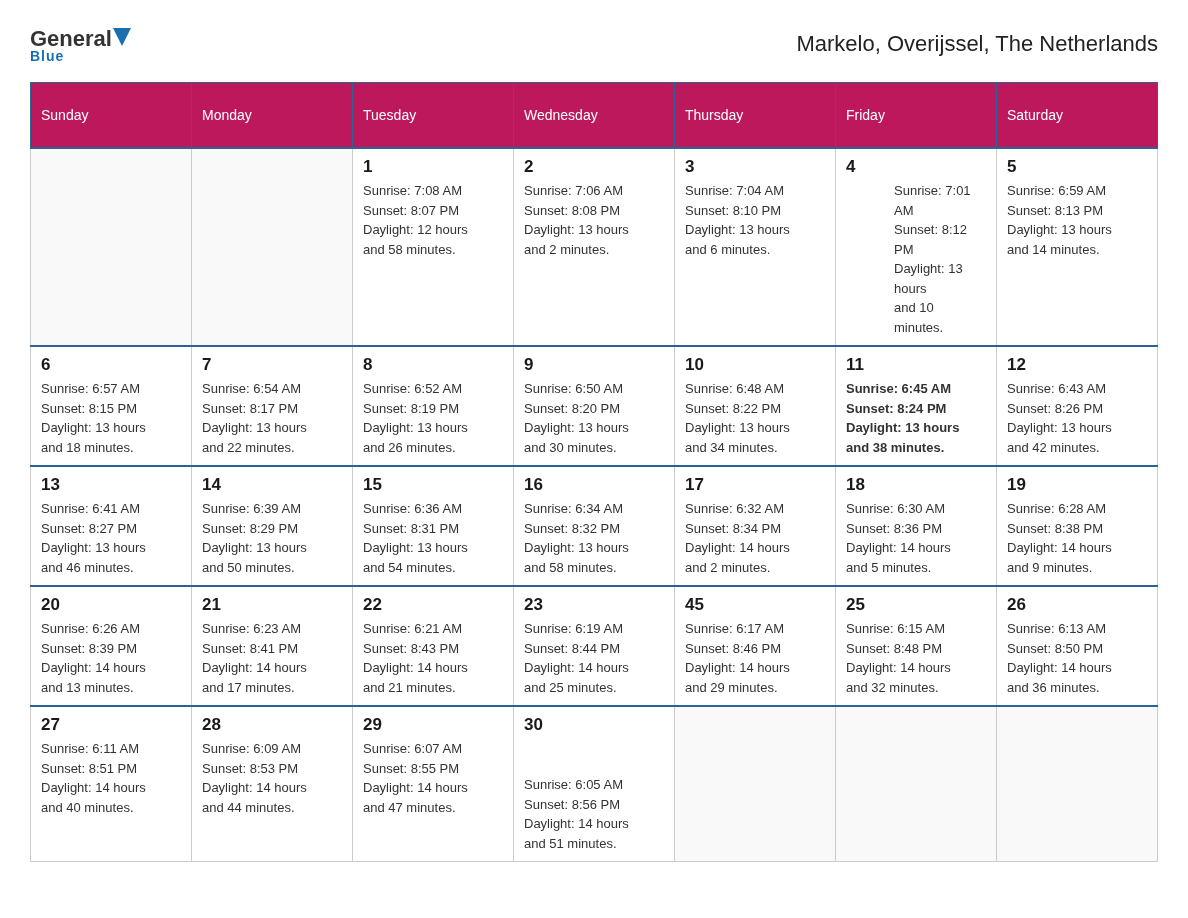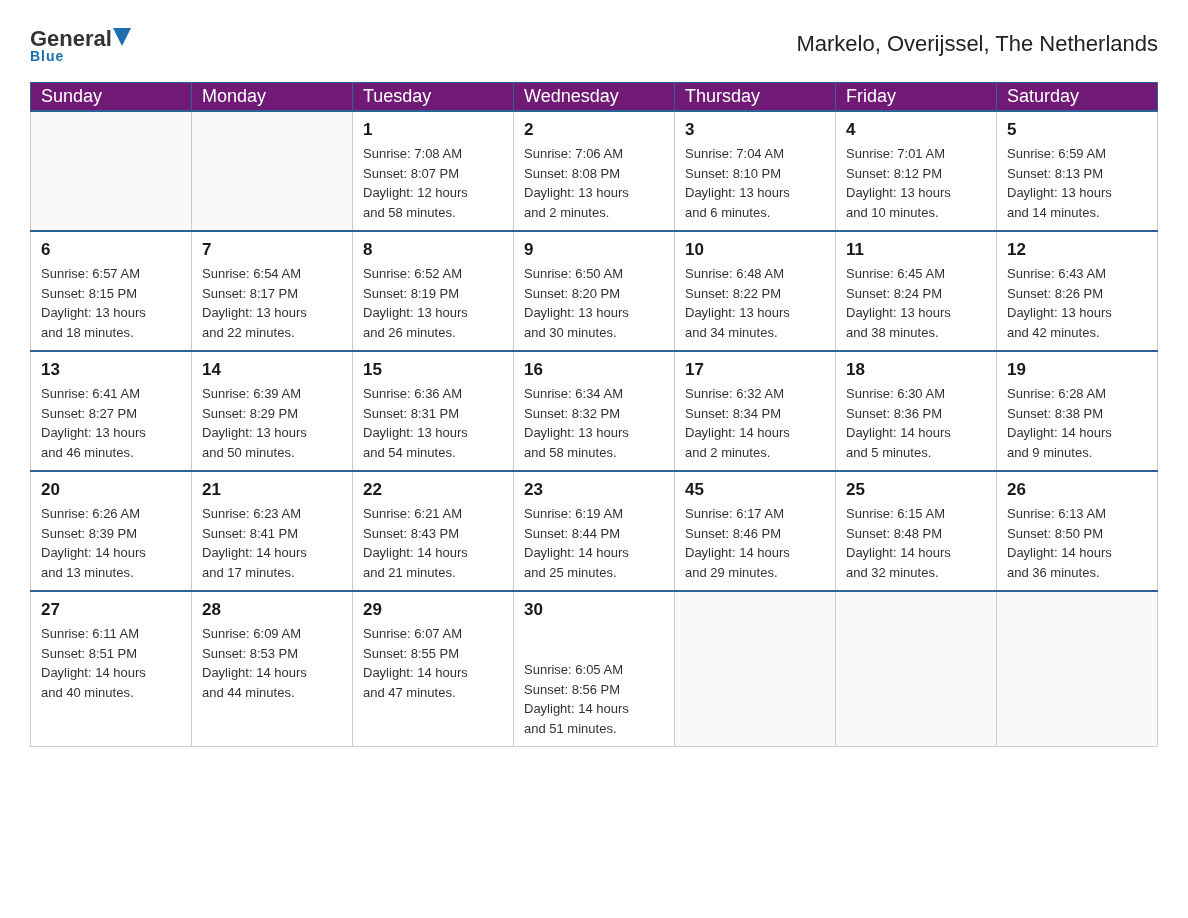--- a/index.html
+++ b/index.html
@@ -51,25 +51,25 @@
     .location {
       font-size: 22px;
       color: #222;
       margin-top: 4px;
     }
     .calendar {
       width: 100%;
       border-collapse: collapse;
     }
     .calendar th {
-      background: #701a75;
+      background: #be185d;
       color: #fff;
-      font-size: 18px;
+      font-size: 14px;
       font-weight: normal;
-      padding: 3px 10px;
+      padding: 24px 10px;
       border: 1px solid #2a6496;
       text-align: left;
     }
     .calendar td {
       border: 1px solid #ccc;
       vertical-align: top;
       padding: 8px 10px;
       width: calc(100% / 7);
       min-height: 100px;
       font-size: 13px;
@@ -156,21 +156,21 @@
         </td>
         <td>
           <span class="day-number">3</span>
           <div class="day-info" style="white-space: pre-line;">Sunrise: 7:04 AM
 Sunset: 8:10 PM
 Daylight: 13 hours
 and 6 minutes.</div>
         </td>
         <td>
           <span class="day-number">4</span>
-          <div class="day-info" style="white-space: pre-line;">Sunrise: 7:01 AM
+          <div class="day-info" style="white-space: pre-line; margin-left: 48px;">Sunrise: 7:01 AM
 Sunset: 8:12 PM
 Daylight: 13 hours
 and 10 minutes.</div>
         </td>
         <td>
           <span class="day-number">5</span>
           <div class="day-info" style="white-space: pre-line;">Sunrise: 6:59 AM
 Sunset: 8:13 PM
 Daylight: 13 hours
 and 14 minutes.</div>
@@ -207,21 +207,21 @@
         </td>
         <td>
           <span class="day-number">10</span>
           <div class="day-info" style="white-space: pre-line;">Sunrise: 6:48 AM
 Sunset: 8:22 PM
 Daylight: 13 hours
 and 34 minutes.</div>
         </td>
         <td>
           <span class="day-number">11</span>
-          <div class="day-info" style="white-space: pre-line;">Sunrise: 6:45 AM
+          <div class="day-info" style="white-space: pre-line; font-weight: bold;">Sunrise: 6:45 AM
 Sunset: 8:24 PM
 Daylight: 13 hours
 and 38 minutes.</div>
         </td>
         <td>
           <span class="day-number">12</span>
           <div class="day-info" style="white-space: pre-line;">Sunrise: 6:43 AM
 Sunset: 8:26 PM
 Daylight: 13 hours
 and 42 minutes.</div>

